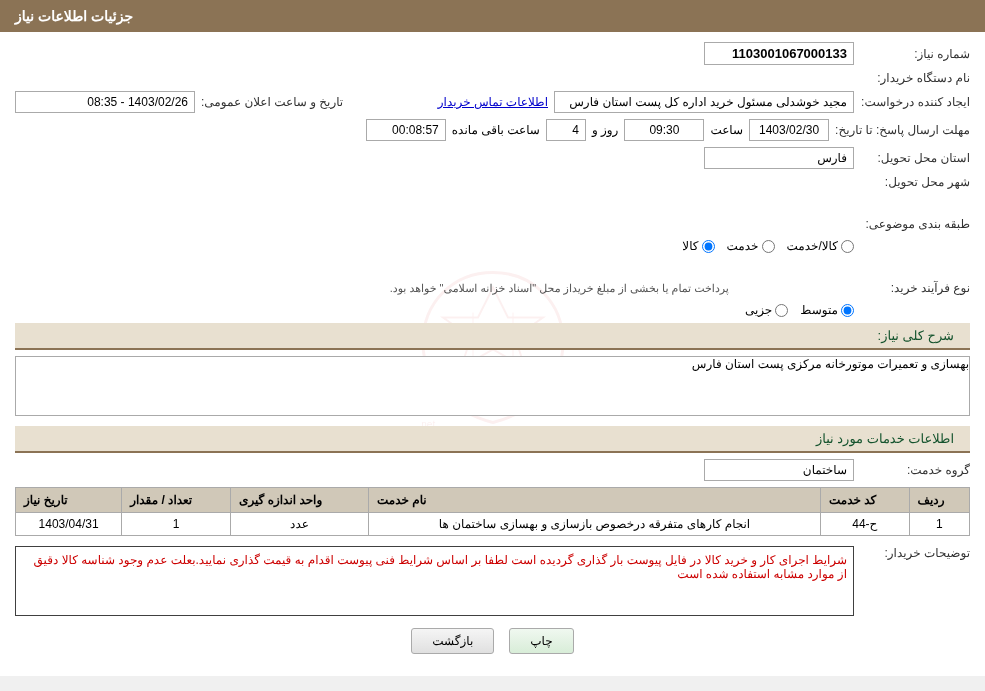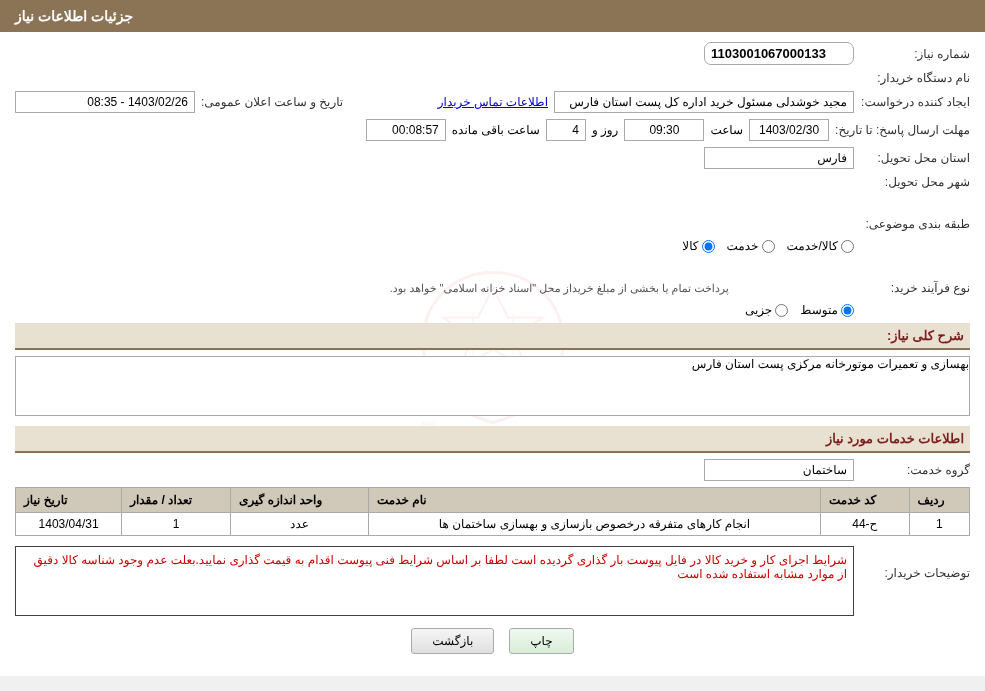--- a/index.html
+++ b/index.html
@@ -45,23 +45,23 @@
       min-height: 22px;
       font-size: 12px;
       text-align: right;
       direction: rtl;
     }
     .wide { min-width: 250px; flex: 1; }
     .medium { min-width: 150px; }
     .narrow { min-width: 80px; }
     .section-title {
       background: #e8e0d0;
-      color: #7f1d1d;
-      font-weight: bold;
-      padding: 5px 6px;
+      color: #14532d;
+      font-weight: normal;
+      padding: 5px 16px;
       font-size: 13px;
       margin-bottom: 6px;
       border-bottom: 2px solid #8B7355;
     }
     .info-link {
       color: #0000cc;
       text-decoration: underline;
       cursor: pointer;
       font-size: 12px;
     }
@@ -175,21 +175,21 @@
           <text x="45" y="175" font-size="10" fill="#cc0000" font-family="Arial">.net</text>
           <path d="M40 145 Q100 130 160 145" fill="none" stroke="#cc0000" stroke-width="1.5"></path>
         </g>
       </svg>
     </div>
 
     <div class="content-inner">
 
       <div class="form-row">
         <span class="label-cell">شماره نیاز:</span>
-        <div class="value-box medium" style="direction:ltr; text-align:left; font-size:13px; font-weight:bold;border-radius:7px;">1103001067000133</div>
+        <div class="value-box medium" style="direction:ltr; text-align:right; font-size:13px; font-weight:bold;">1103001067000133</div>
         <div style="flex:1;"></div>
       </div>
 
       <div class="form-row">
         <span class="label-cell">نام دستگاه خریدار:</span>
       </div>
 
       <div class="form-row">
         <span class="label-cell">ایجاد کننده درخواست:</span>
         <div class="value-box" style="min-width:300px;">مجید خوشدلی مسئول خرید اداره کل پست استان فارس</div>
@@ -283,21 +283,21 @@
       <td>انجام کارهای متفرقه درخصوص بازسازی و بهسازی ساختمان ها</td>
       <td>عدد</td>
       <td>1</td>
       <td>1403/04/31</td>
     </tr>
             </tbody>
         </table>
       </div>
 
       <div class="form-row" style="align-items:flex-start;">
-        <span class="label-cell" style="margin-top:20px;">توضیحات خریدار:</span>
+        <span class="label-cell" style="margin-top:0;">توضیحات خریدار:</span>
         <div class="buyer-desc-box">شرایط اجرای کار و خرید کالا در فایل پیوست بار گذاری گردیده است لطفا بر اساس شرایط فنی پیوست اقدام به قیمت گذاری نمایید.بعلت عدم وجود شناسه کالا دقیق از موارد مشابه استفاده شده است</div>
       </div>
 
       <div class="buttons-row">
         <button class="btn btn-print">چاپ</button>
         <button class="btn">بازگشت</button>
       </div>
     </div>
   </div>
 </div>

